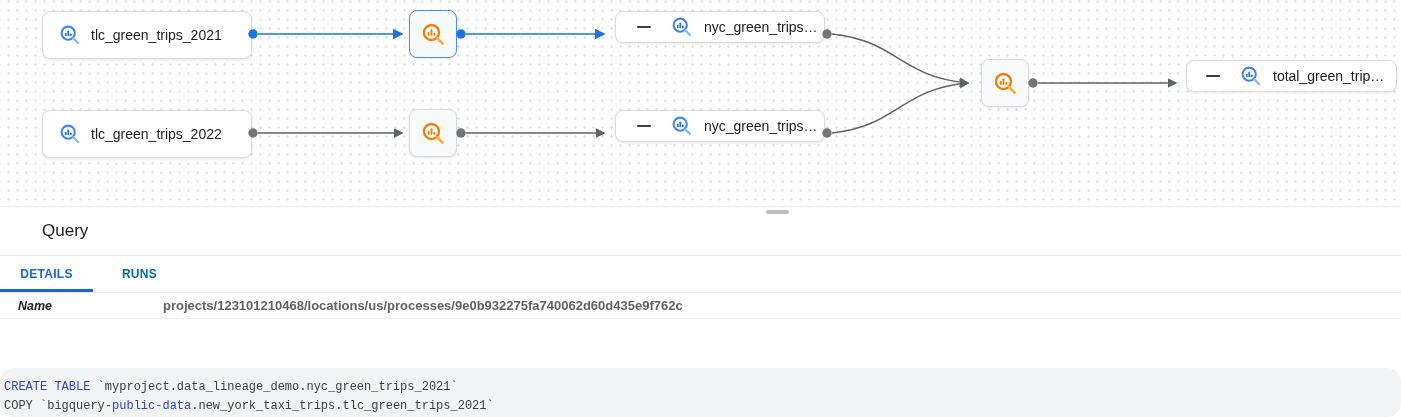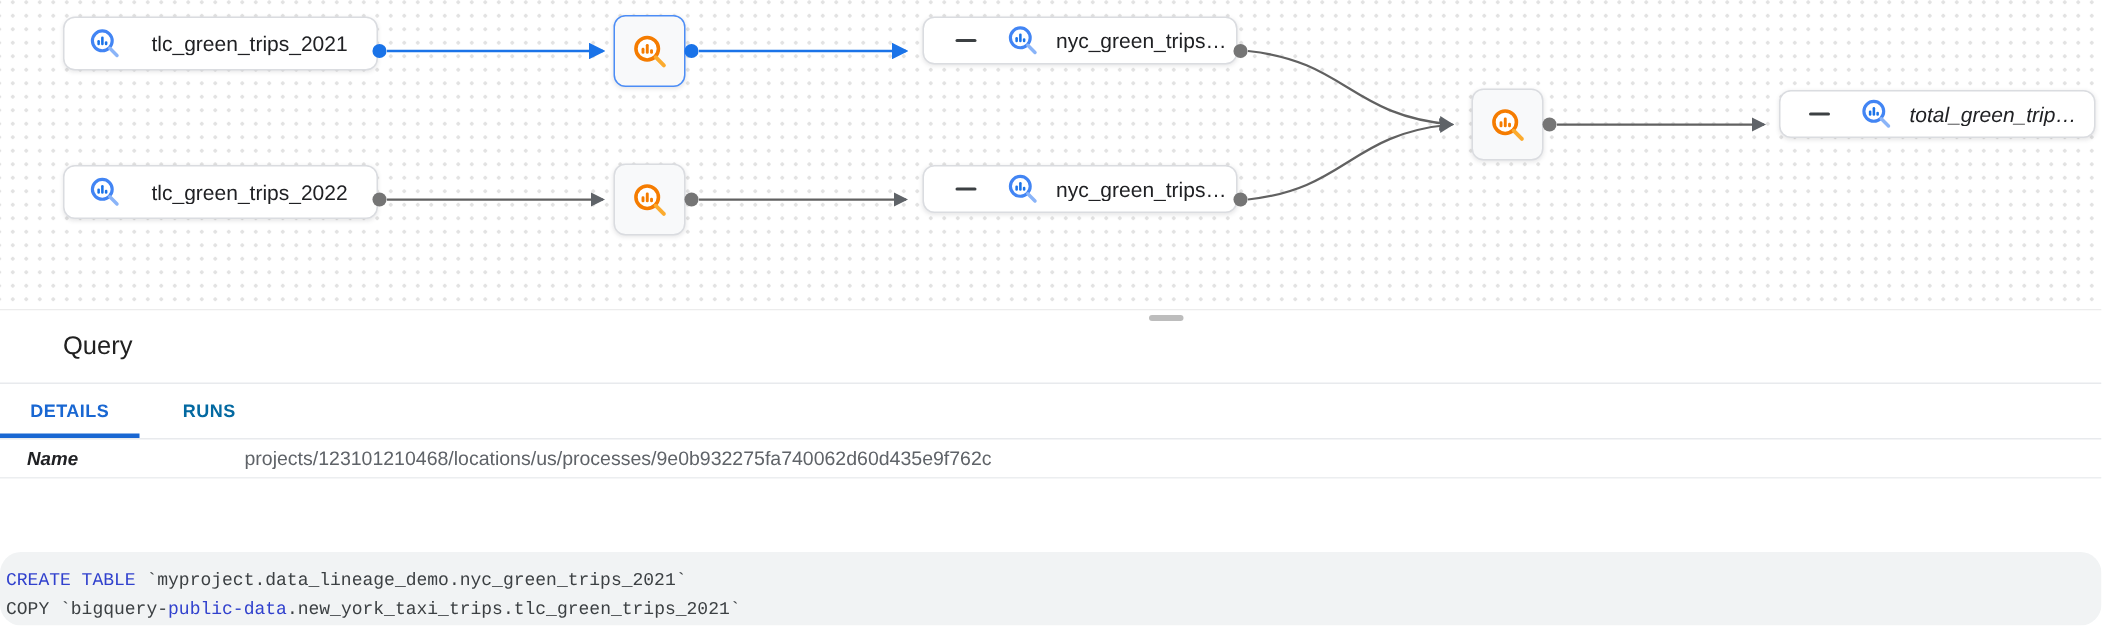--- a/index.html
+++ b/index.html
@@ -14,21 +14,21 @@
     background-size:9px 9px; background-position:4px 6px;
     border-bottom:1px solid #ececec;
   }
   .edges { position:absolute; left:0; top:0; z-index:3; pointer-events:none; }
 
   .node {
     position:absolute; z-index:2; display:flex; align-items:center;
     background:#fff; border:1px solid #dadce0; border-radius:8px;
     box-shadow:0 1px 3px rgba(60,64,67,.13); cursor:pointer;
   }
-  .node-table   { width:210px; height:36px; padding-left:16px; gap:20px; }
+  .node-table   { width:210px; height:48px; padding-left:16px; gap:10px; }
   .node-collapsed { width:210px; height:32px; padding-left:21px; }
   .node-label { font-size:14px; font-weight:500; color:#202124; white-space:nowrap; overflow:hidden; }
   .minus { width:14px; height:2px; background:#3c4043; border-radius:1px; flex:none;
            margin-right:20px; cursor:pointer; }
   .node-collapsed .bq-icon { margin-right:11px; }
 
   .node-process {
     width:48px; height:48px; justify-content:center;
     background:#f8f9fa; border:1px solid #dadce0;
   }
@@ -51,21 +51,21 @@
   .panel-title { font-size:17px; color:#212121;margin-left:24px; }
 
   .tabs { display:flex; height:37px; border-bottom:1px solid #e8eaed; }
   .tab { width:93px; display:flex; align-items:center; justify-content:center;
          font-size:12px; font-weight:700; letter-spacing:.3px; color:#0369a1; cursor:pointer; }
   .tab.active { color:#1967d2; box-shadow:inset 0 -3px 0 #1967d2; }
 
   .kv-row { display:flex; align-items:center; height:26px; padding-left:18px;
             border-bottom:1px solid #eceef0; }
   .kv-key { width:145px; font-size:12.5px; font-weight:700; color:#202124;font-style:italic; }
-  .kv-value { font-size:13px; color:#5f6368; white-space:nowrap; }
+  .kv-value { font-size:13px; color:#5f6368; white-space:nowrap;font-weight:bold; }
 
   .code-block {
     position:absolute; left:0; bottom:0; width:1401px; height:49px;
     background:#f1f3f4; padding:10px 18px 0 4px;
     font-family:"Liberation Mono","DejaVu Sans Mono",monospace;
     font-size:12px; line-height:19px; color:#3c4043; white-space:pre;border-radius:14px;
   }
   .tok-keyword { color:#3141cd; }
   .tok-plain   { color:#3c4043; }
 </style>
@@ -143,21 +143,21 @@
   <div class="node node-process" style="left:981px; top:59px;">
     <svg class="bq-icon bq-orange" width="25" height="25" viewBox="0 0 22 22">
       <circle class="ring" cx="9.2" cy="9.2" r="6.6" fill="#fff" stroke-width="2.1"></circle>
       <rect class="bar" x="5.9" y="8.7" width="1.7" height="3.5" rx="0.8"></rect>
       <rect class="bar" x="8.4" y="6.4" width="1.7" height="5.8" rx="0.8"></rect>
       <rect class="bar" x="10.9" y="9.5" width="1.7" height="2.7" rx="0.8"></rect>
       <path class="handle" d="M14.2 14.2 L19 19" stroke-width="2.3" stroke-linecap="round"></path>
     </svg>
   </div>
 
-  <div class="node node-collapsed" style="left:1186px; top:60px; width:211px; padding-left:19px;font-style:italic;">
+  <div class="node node-collapsed" style="left:1186px; top:60px; width:211px; padding-left:19px;">
     <span class="minus"></span>
     <svg class="bq-icon bq-blue" width="22" height="22" viewBox="0 0 22 22">
       <circle class="ring" cx="9.2" cy="9.2" r="6.6" fill="#fff" stroke-width="2.1"></circle>
       <rect class="bar" x="5.9" y="8.7" width="1.7" height="3.5" rx="0.8"></rect>
       <rect class="bar" x="8.4" y="6.4" width="1.7" height="5.8" rx="0.8"></rect>
       <rect class="bar" x="10.9" y="9.5" width="1.7" height="2.7" rx="0.8"></rect>
       <path class="handle" d="M14.2 14.2 L19 19" stroke-width="2.3" stroke-linecap="round"></path>
     </svg>
     <span class="node-label">total_green_trip…</span>
   </div>

